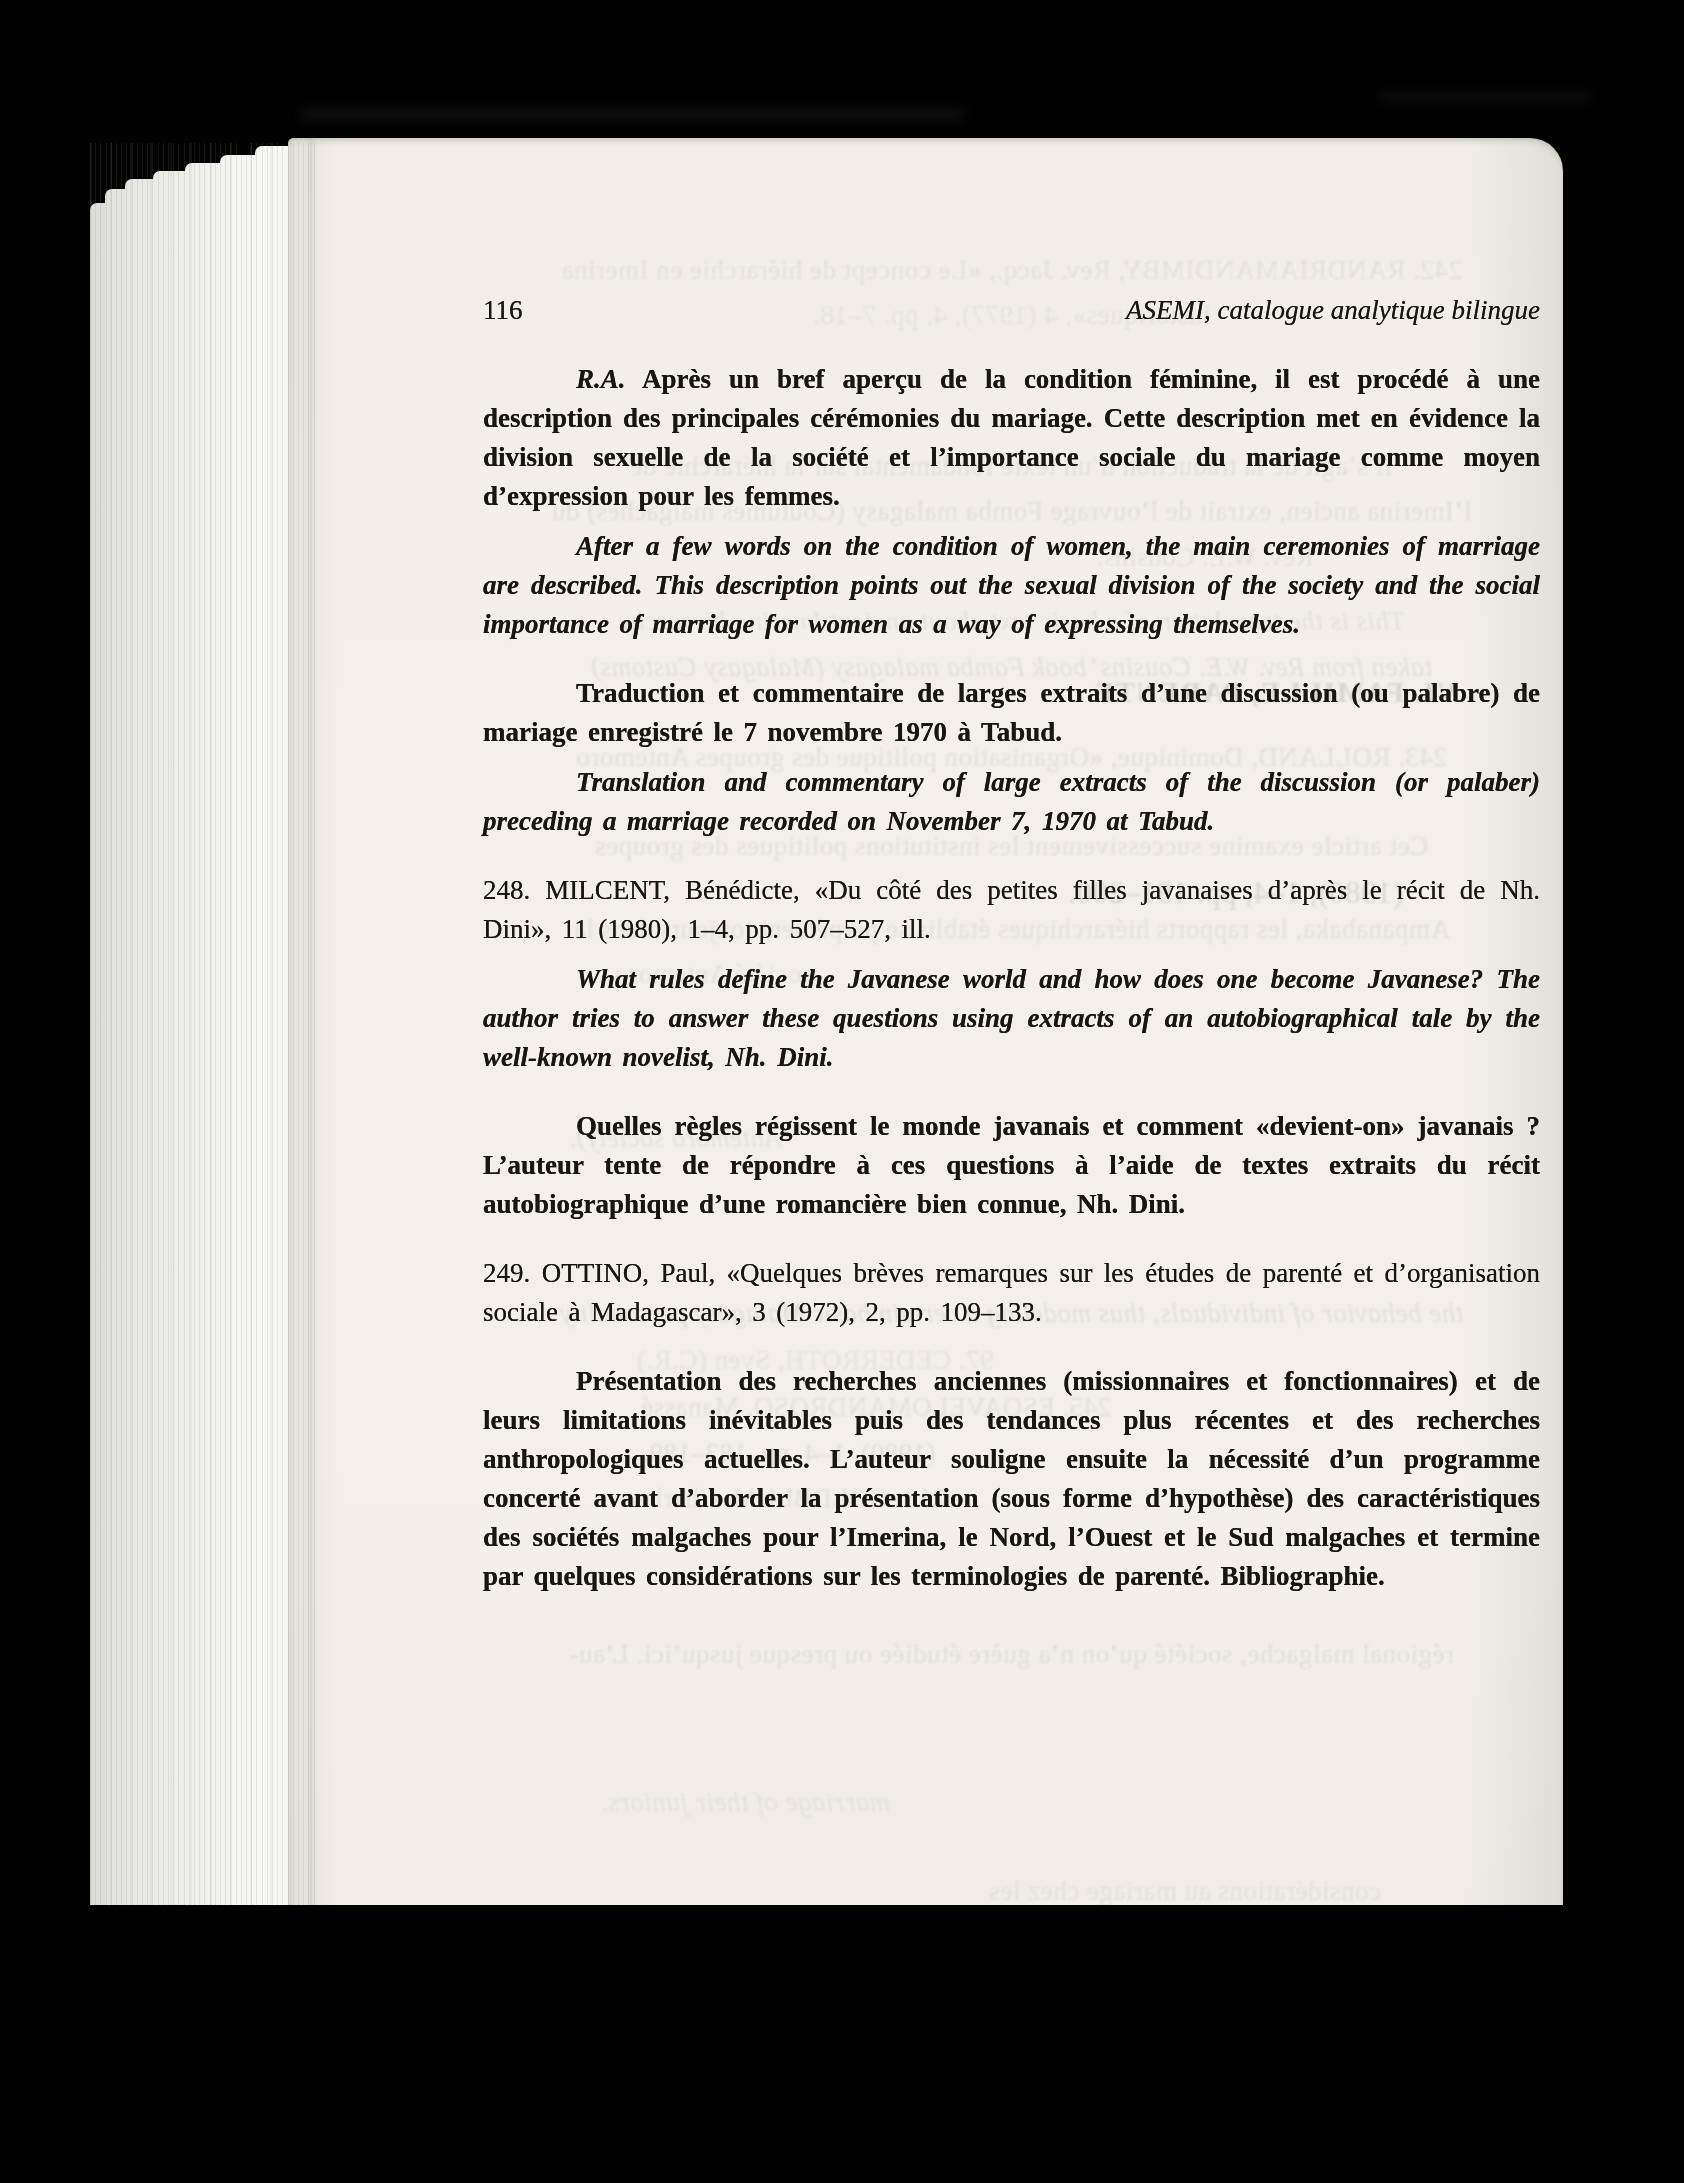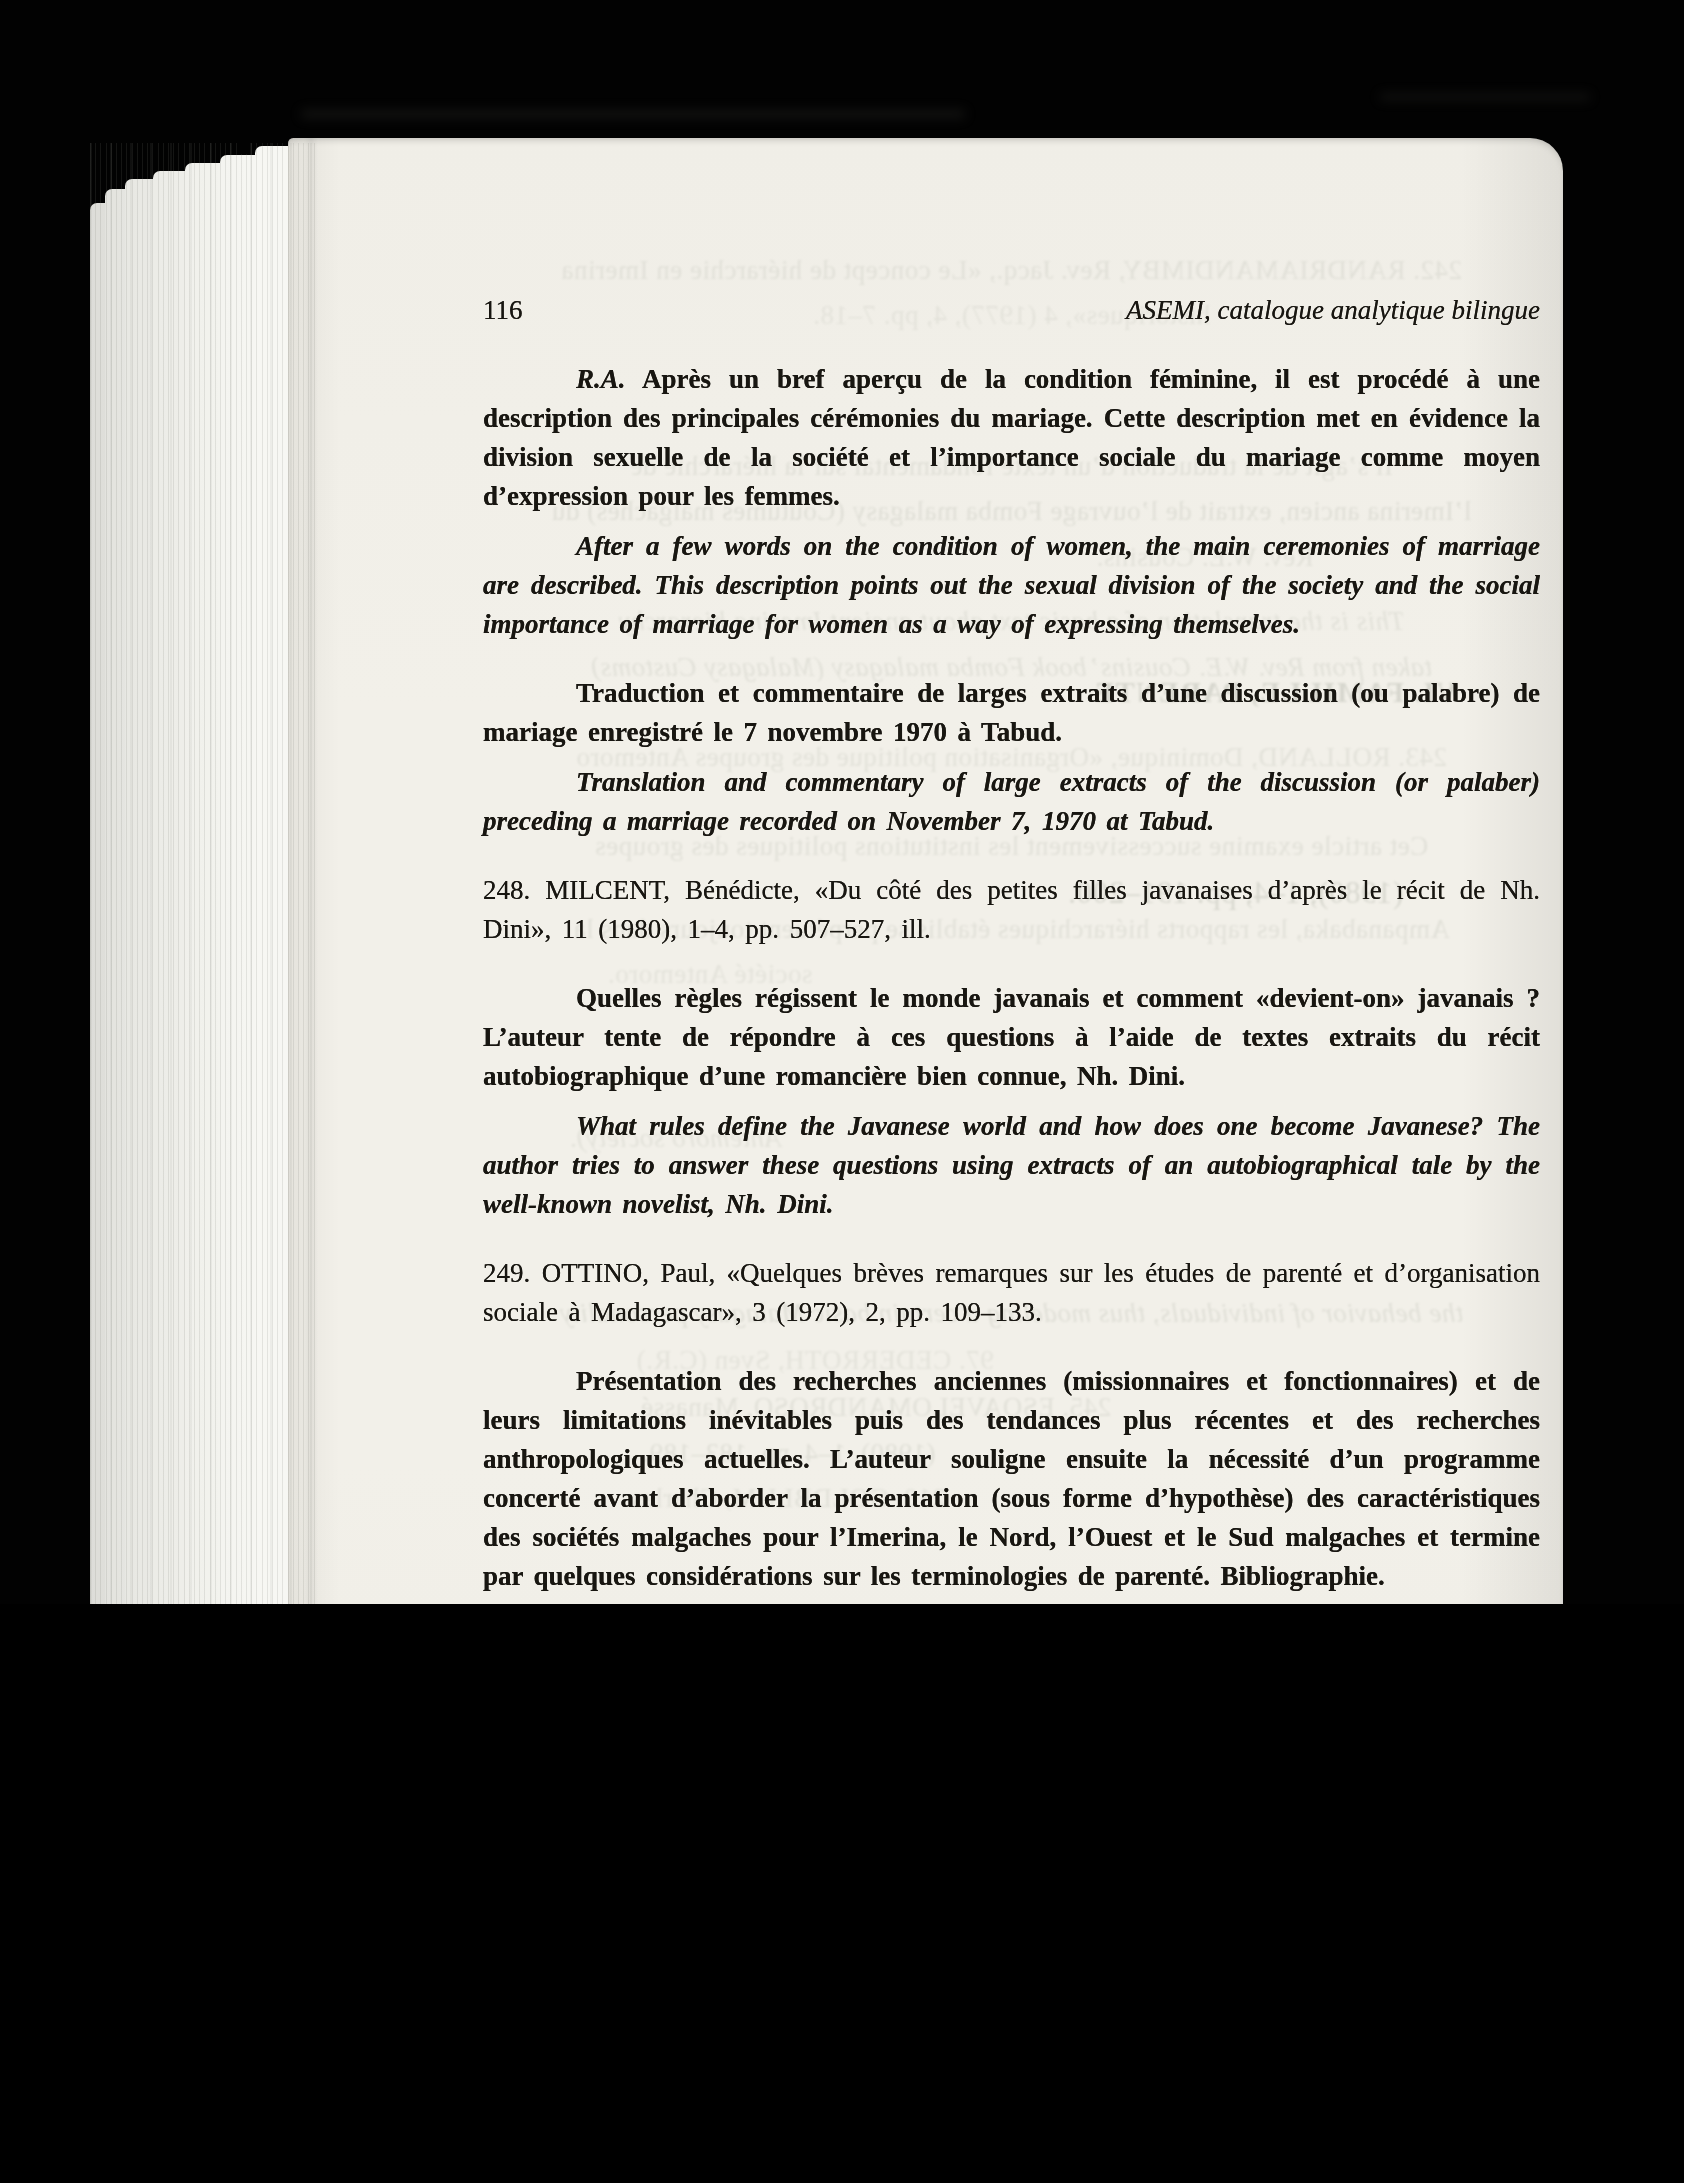--- a/index.html
+++ b/index.html
@@ -1,16 +1,16 @@
 <!DOCTYPE html>
 <html style="font-size:14px"><head>
 <meta charset="utf-8">
 <style>
   html,body{margin:0;padding:0;background:#000;}
-  .photo{position:relative;width:1685px;height:1604px;background:#020202;overflow:hidden;
+  .photo{position:relative;width:1685px;height:1905px;background:#020202;overflow:hidden;
          font-family:"Liberation Serif","DejaVu Serif",serif;}
   .smudge{position:absolute;background:#242421;filter:blur(5.2px);opacity:.55;border-radius:7px;}
   
   .sheet{position:absolute;border-radius:7px 0 0 8.7px;}
   .s1{left:90px;top:203px;width:367px;height:1845px;background:#e9e9e4;}
   .s2{left:105px;top:189px;width:367px;height:1857px;background:#eeeee9;}
   .s3{left:125px;top:179px;width:367px;height:1866px;background:#f1f1ec;}
   .s4{left:153px;top:171px;width:367px;height:1874px;background:#f3f3ee;}
   .s5{left:185px;top:163px;width:367px;height:1881px;background:#f5f5f0;}
   .s6{left:220px;top:155px;width:367px;height:1888px;background:#f6f6f2;}
@@ -100,22 +100,22 @@
         <span class="runtitle">ASEMI, catalogue analytique bilingue</span>
       </div>
 
       <p class="block abstract"><span class="lead">R.A.</span> <span>Après un bref aperçu de la condition féminine, il est procédé à une description des principales cérémonies du mariage. Cette description met en évidence la division sexuelle de la société et l’importance sociale du mariage comme moyen d’expression pour les femmes.</span></p>
       <p class="block abstract en">After a few words on the condition of women, the main ceremonies of marriage are described. This description points out the sexual division of the society and the social importance of marriage for women as a way of expressing themselves.</p>
 
       <p class="block abstract">Traduction et commentaire de larges extraits d’une discussion (ou palabre) de mariage enregistré le 7 novembre 1970 à Tabud.</p>
       <p class="block abstract en">Translation and commentary of large extracts of the discussion (or palaber) preceding a marriage recorded on November 7, 1970 at Tabud.</p>
 
       <p class="block"><span>248.</span> <span>MILCENT, Bénédicte, «Du côté des petites filles javanaises d’après le récit de Nh. Dini», 11 (1980), 1–4, pp. 507–527, ill.</span></p>
+      <p class="block abstract en">What rules define the Javanese world and how does one become Javanese? The author tries to answer these questions using extracts of an autobiographical tale by the well-known novelist, Nh. Dini.</p>
       <p class="block abstract">Quelles règles régissent le monde javanais et comment «devient-on» javanais ? L’auteur tente de répondre à ces questions à l’aide de textes extraits du récit autobiographique d’une romancière bien connue, Nh. Dini.</p>
-      <p class="block abstract en">What rules define the Javanese world and how does one become Javanese? The author tries to answer these questions using extracts of an autobiographical tale by the well-known novelist, Nh. Dini.</p>
 
       <p class="block"><span>249.</span> <span>OTTINO, Paul, «Quelques brèves remarques sur les études de parenté et d’organisation sociale à Madagascar», 3 (1972), 2, pp. 109–133.</span></p>
       <p class="block abstract">Présentation des recherches anciennes (missionnaires et fonctionnaires) et de leurs limitations inévitables puis des tendances plus récentes et des recherches anthropologiques actuelles. L’auteur souligne ensuite la nécessité d’un programme concerté avant d’aborder la présentation (sous forme d’hypothèse) des caractéristiques des sociétés malgaches pour l’Imerina, le Nord, l’Ouest et le Sud malgaches et termine par quelques considérations sur les terminologies de parenté. Bibliographie.</p>
     </div>
 
     <div class="stripes" style="left:-198px;"></div>
   </div>
 
   <div class="notch"></div>
 </div>

